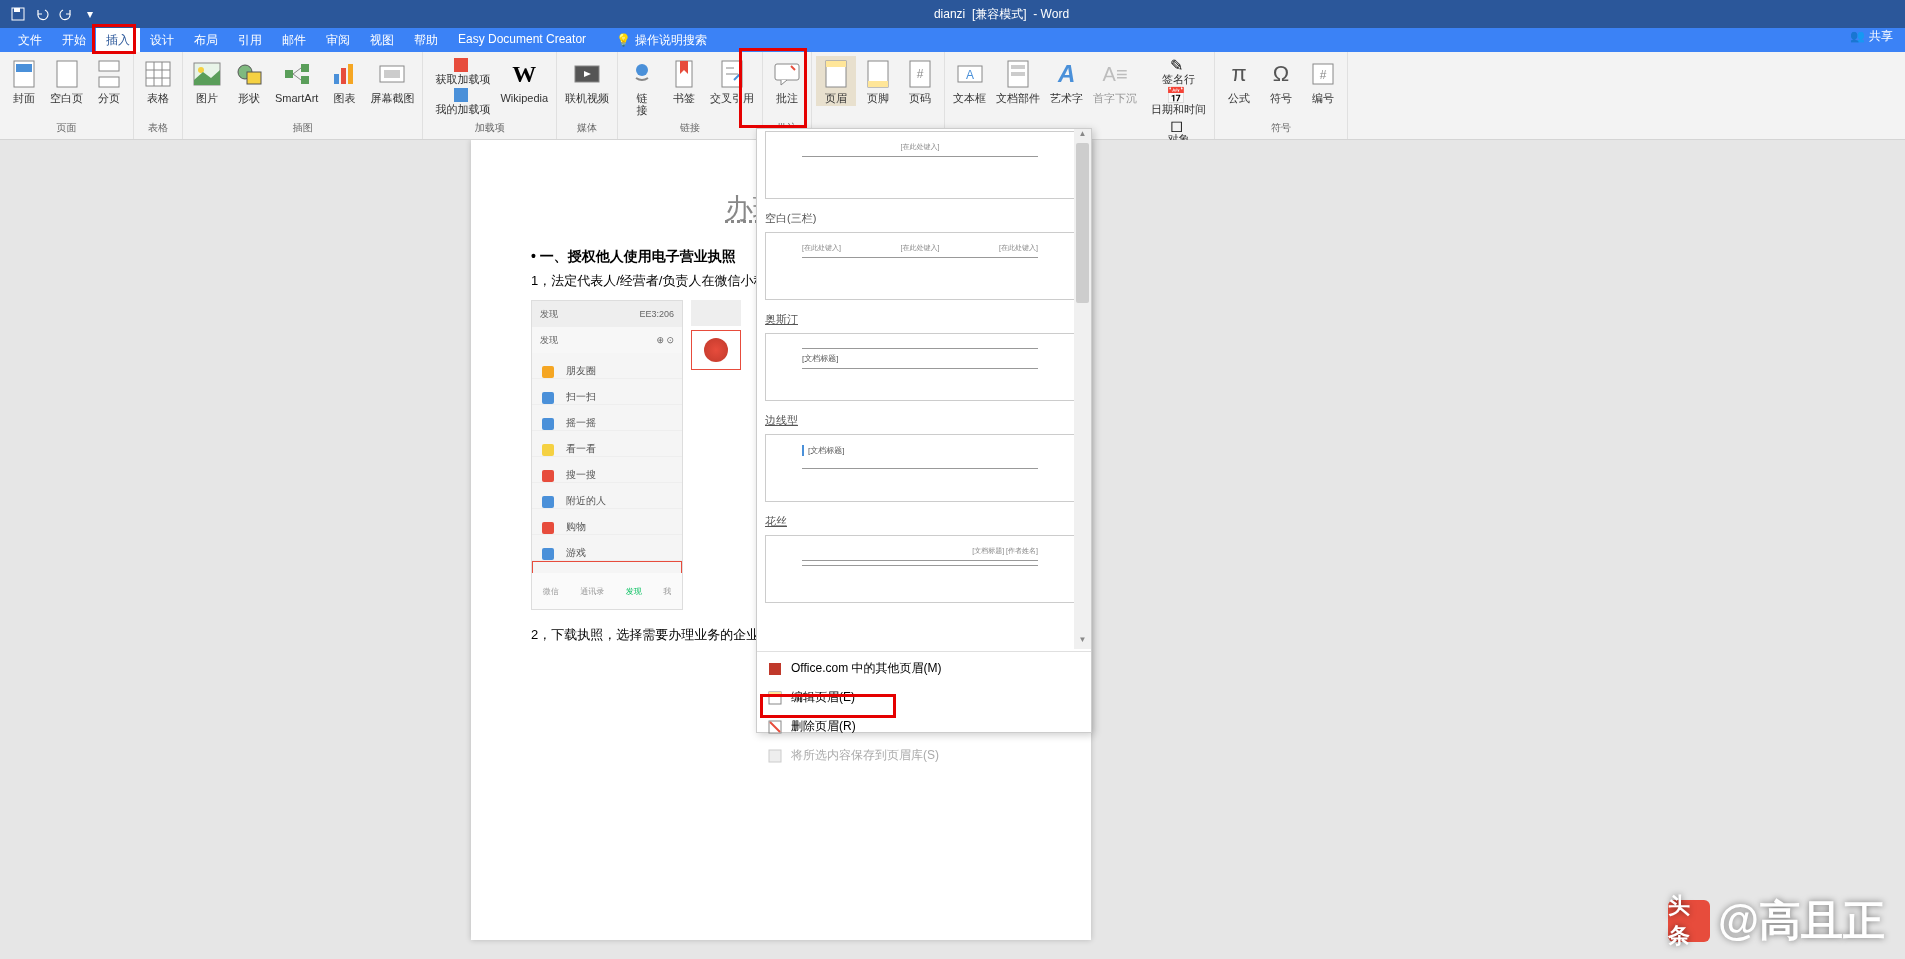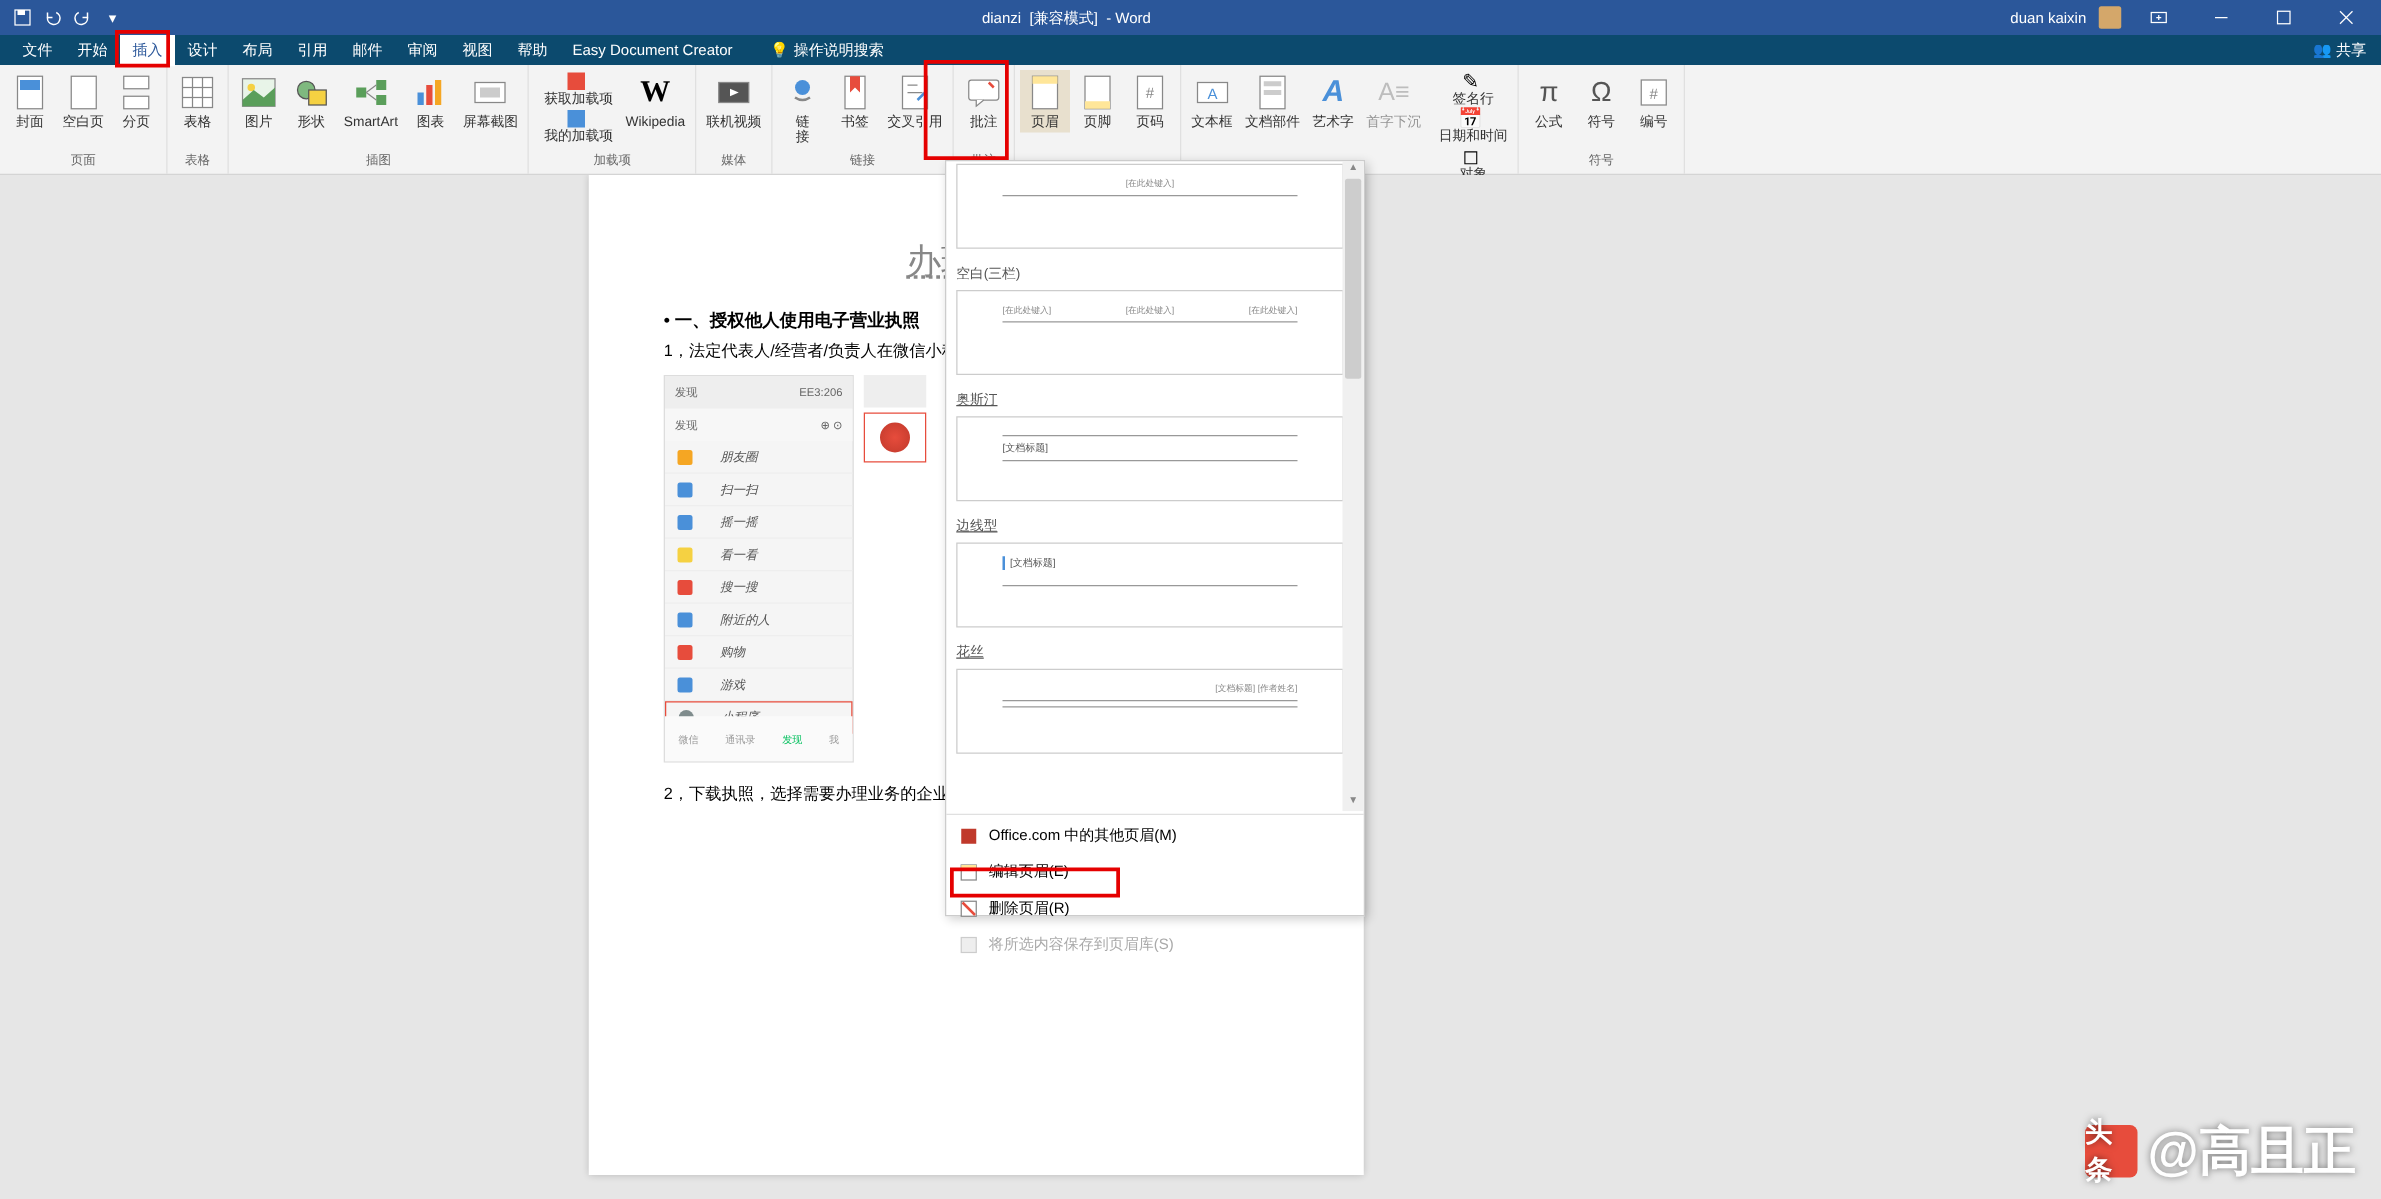--- a/index.html
+++ b/index.html
@@ -9,21 +9,21 @@
 .titlebar { height: 28px; background: #2b579a; display: flex; align-items: center; color: #fff; font-size: 12px; }
 .qat { display: flex; align-items: center; gap: 8px; padding-left: 10px; }
 .qat .q { width: 16px; height: 16px; display: flex; align-items: center; justify-content: center; cursor: pointer; }
 .title-center { flex: 1; text-align: center; font-size: 12px; }
 .title-right { display: flex; align-items: center; gap: 10px; padding-right: 8px; }
 .title-right .u { font-size: 12px; }
 .win-btn { width: 40px; height: 28px; display: flex; align-items: center; justify-content: center; cursor: pointer; }
 .avatar { width: 18px; height: 18px; background: #d4a76a; border-radius: 2px; }
 
 
-.tabs { height: 24px; background: #0c4a6e; display: flex; align-items: center; padding-left: 8px; color: #fff; font-size: 12px; position: relative; }
+.tabs { height: 24px; background: #3b82f6; display: flex; padding-left: 8px; color: #fff; font-size: 12px; position: relative; }
 .tab { padding: 4px 10px; cursor: pointer; }
 .tab.active { background: #fff; color: #2b579a; }
 .tell-me { display: flex; align-items: center; gap: 4px; margin-left: 20px; }
 .share { position: absolute; right: 12px; }
 
 
 .hl-box { position: absolute; border: 3px solid #e50000; pointer-events: none; z-index: 100; }
 .hl1 { left: 92px; top: 24px; width: 44px; height: 30px; }
 .hl2 { left: 739px; top: 48px; width: 68px; height: 80px; }
 .hl3 { left: 760px; top: 694px; width: 136px; height: 24px; }
@@ -44,21 +44,21 @@
 
 .doc-area { position: absolute; left: 0; right: 0; top: 140px; bottom: 0; background: #e6e6e6; overflow: hidden; }
 .page { position: absolute; left: 471px; top: 0; width: 620px; height: 800px; background: #fff; box-shadow: 0 0 6px rgba(0,0,0,0.2); }
 .page-content { padding: 50px 60px; }
 .doc-title { font-size: 28px; color: #888; text-align: center; margin-bottom: 20px; text-decoration: underline; text-decoration-style: dotted; }
 .doc-h { font-size: 14px; font-weight: bold; margin: 10px 0 6px 0; }
 .doc-p { font-size: 13px; margin-bottom: 8px; }
 .phone-grid { display: flex; gap: 8px; margin-top: 10px; }
 .phone { width: 152px; height: 310px; background: #f5f5f5; border: 1px solid #ddd; position: relative; }
 .phone .ph-head { height: 26px; background: #eee; display: flex; align-items: center; padding: 0 8px; font-size: 9px; color: #666; justify-content: space-between; }
-.phone .ph-item { height: 26px; border-bottom: 1px solid #eee; display: flex; align-items: center; padding: 0 10px; font-size: 10px; color: #555; gap: 22px; font-style: italic; }
+.phone .ph-item { height: 26px; border-bottom: 1px solid #eee; display: flex; align-items: flex-end; padding: 0 10px; font-size: 10px; color: #555; gap: 12px; }
 .phone .ph-item.hl { border: 1px solid #e74c3c; }
 .phone .ph-foot { position: absolute; bottom: 0; left: 0; right: 0; height: 36px; background: #fafafa; display: flex; justify-content: space-around; align-items: center; font-size: 8px; color: #999; }
 .phone .ph-foot span.active { color: #07c160; }
 .mini-ico { width: 12px; height: 12px; background: #ccc; border-radius: 2px; }
 
 
 .gallery { position: absolute; left: 756px; top: 128px; width: 336px; height: 605px; background: #fff; border: 1px solid #ccc; box-shadow: 2px 2px 8px rgba(0,0,0,0.2); z-index: 50; font-size: 12px; }
 .gallery-scroll { height: 520px; overflow: hidden; position: relative; }
 .g-scrollbar { position: absolute; right: 0; top: 0; width: 17px; height: 100%; background: #f0f0f0; }
 .g-thumb { position: absolute; left: 2px; top: 14px; width: 13px; height: 160px; background: #cdcdcd; border-radius: 2px; }
@@ -104,46 +104,20 @@
           <path d="M11 3 L11 7 L7 7" fill="none" stroke="#fff" stroke-width="1.2"></path>
         </svg>
       </span>
     <span class="q">▾</span>
   </div>
   <div class="title-center">
     <span>dianzi</span>&nbsp;
     <span>[兼容模式]</span>&nbsp;
     <span>- Word</span>
   </div>
-  <div class="title-right">
-    <span class="u">duan kaixin</span>
-    <span class="avatar"></span>
-    <span class="win-btn">
-        <svg width="14" height="14" viewBox="0 0 14 14">
-          <rect x="1" y="3" width="12" height="8" fill="none" stroke="#fff"></rect>
-          <path d="M5 7 L9 7 M7 5 L7 9" stroke="#fff"></path>
-        </svg>
-      </span>
-    <span class="win-btn">
-        <svg width="12" height="12">
-          <line x1="1" y1="6" x2="11" y2="6" stroke="#fff" stroke-width="1"></line>
-        </svg>
-      </span>
-    <span class="win-btn">
-        <svg width="12" height="12">
-          <rect x="1" y="1" width="10" height="10" fill="none" stroke="#fff" stroke-width="1"></rect>
-        </svg>
-      </span>
-    <span class="win-btn">
-        <svg width="12" height="12">
-          <line x1="1" y1="1" x2="11" y2="11" stroke="#fff" stroke-width="1"></line>
-          <line x1="11" y1="1" x2="1" y2="11" stroke="#fff" stroke-width="1"></line>
-        </svg>
-      </span>
-  </div>
 </div>
 
 <div class="tabs">
   <div class="tab">文件</div>
   <div class="tab">开始</div>
   <div class="tab active">插入</div>
   <div class="tab">设计</div>
   <div class="tab">布局</div>
   <div class="tab">引用</div>
   <div class="tab">邮件</div>

